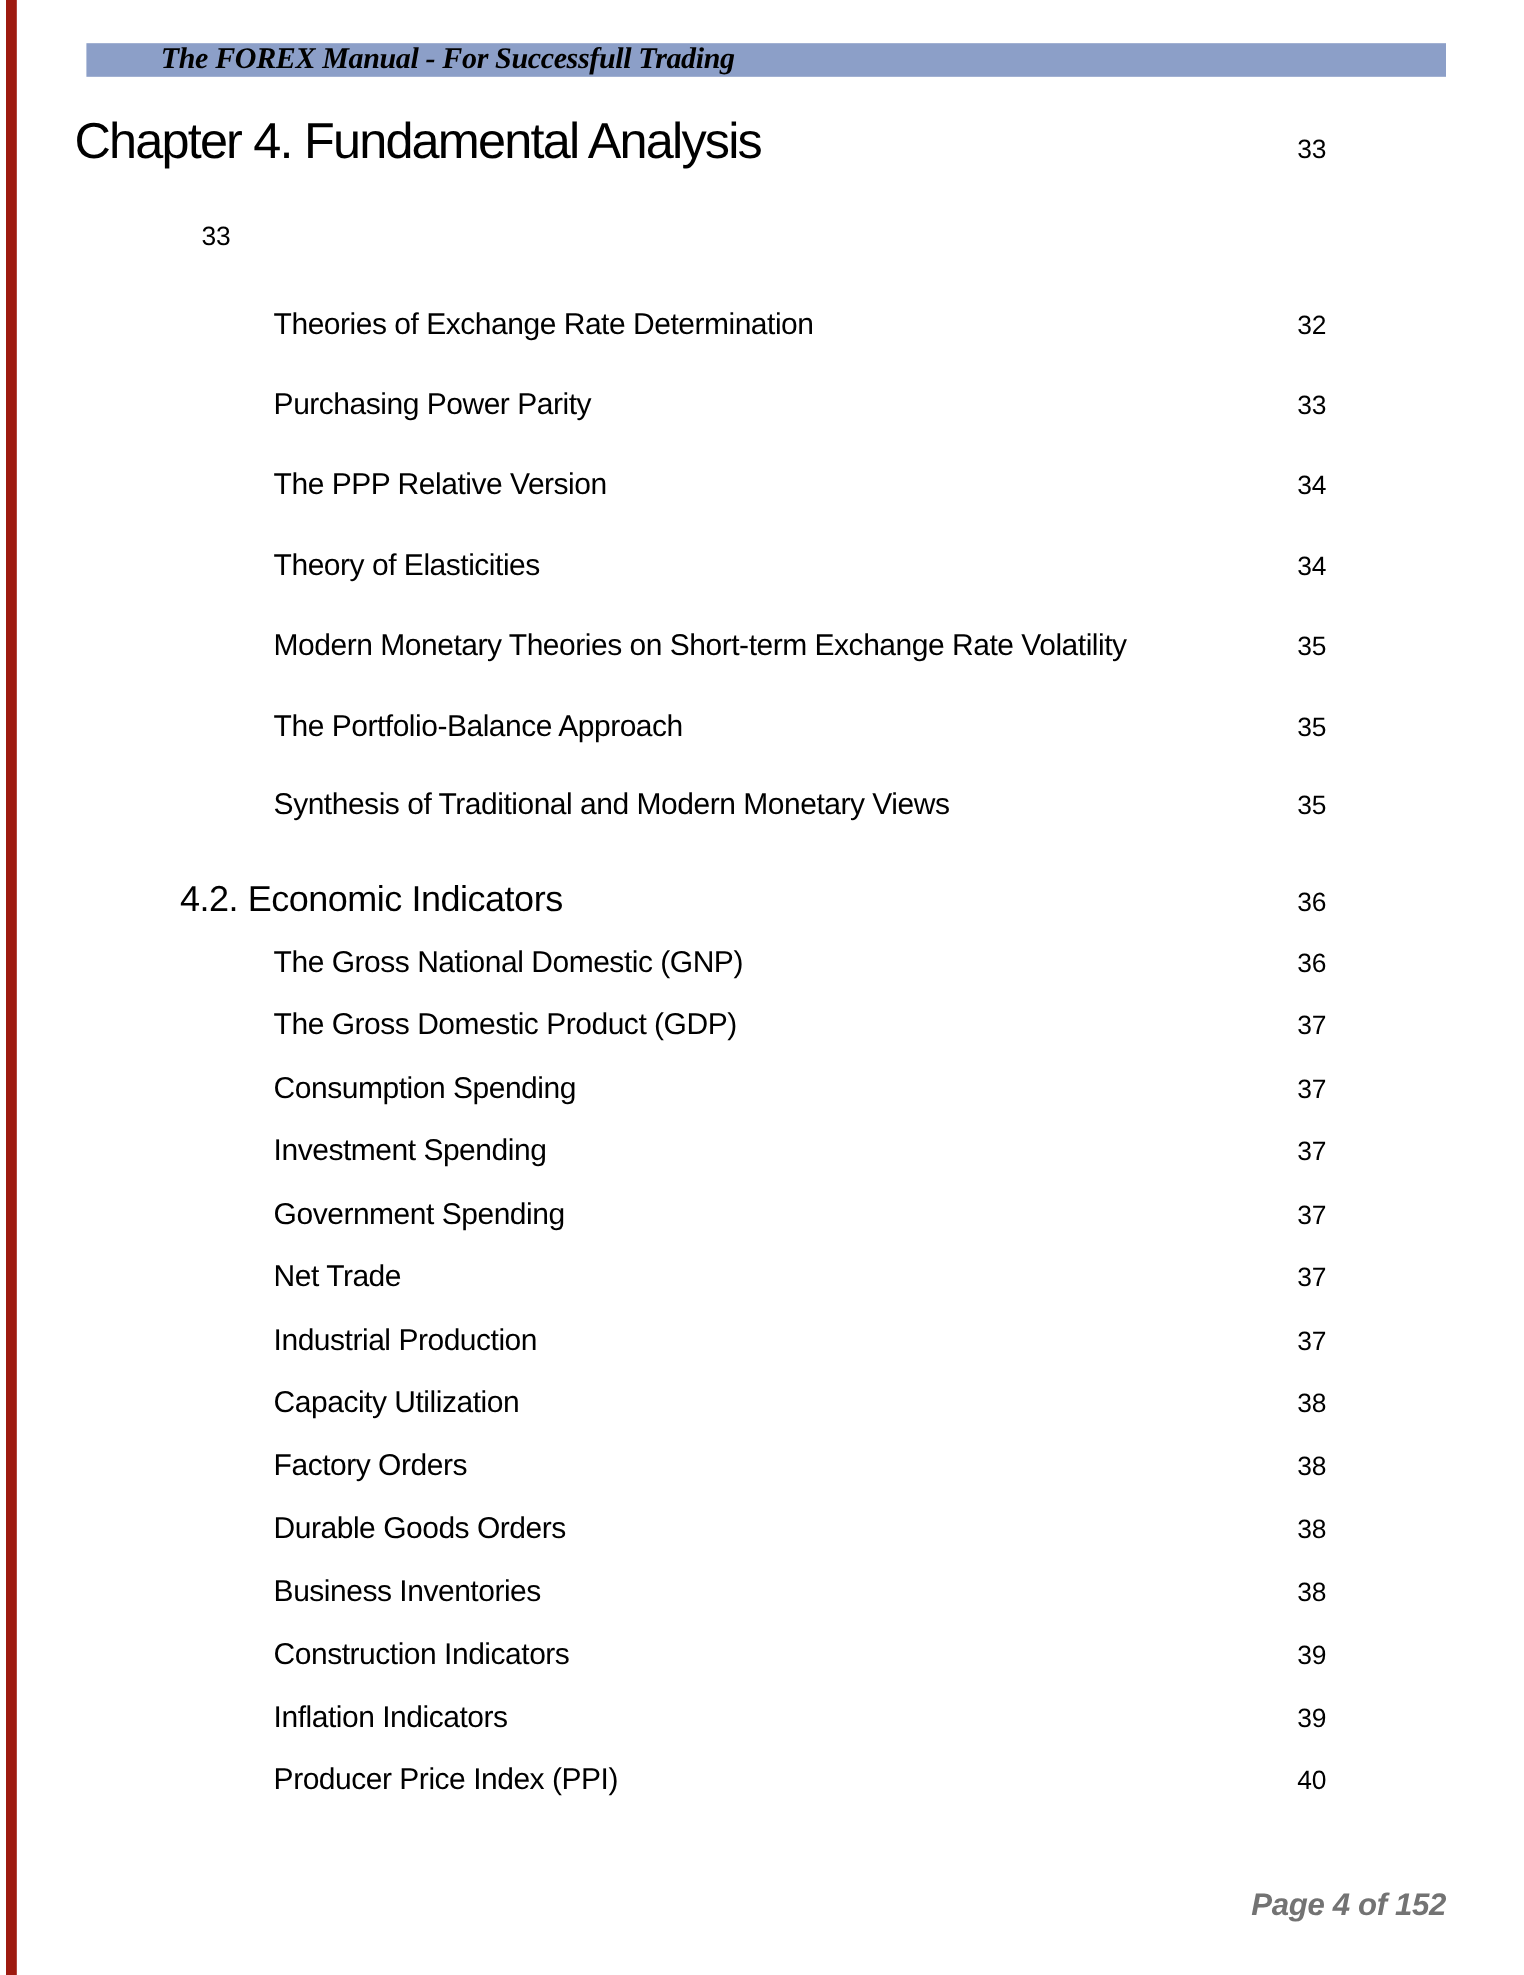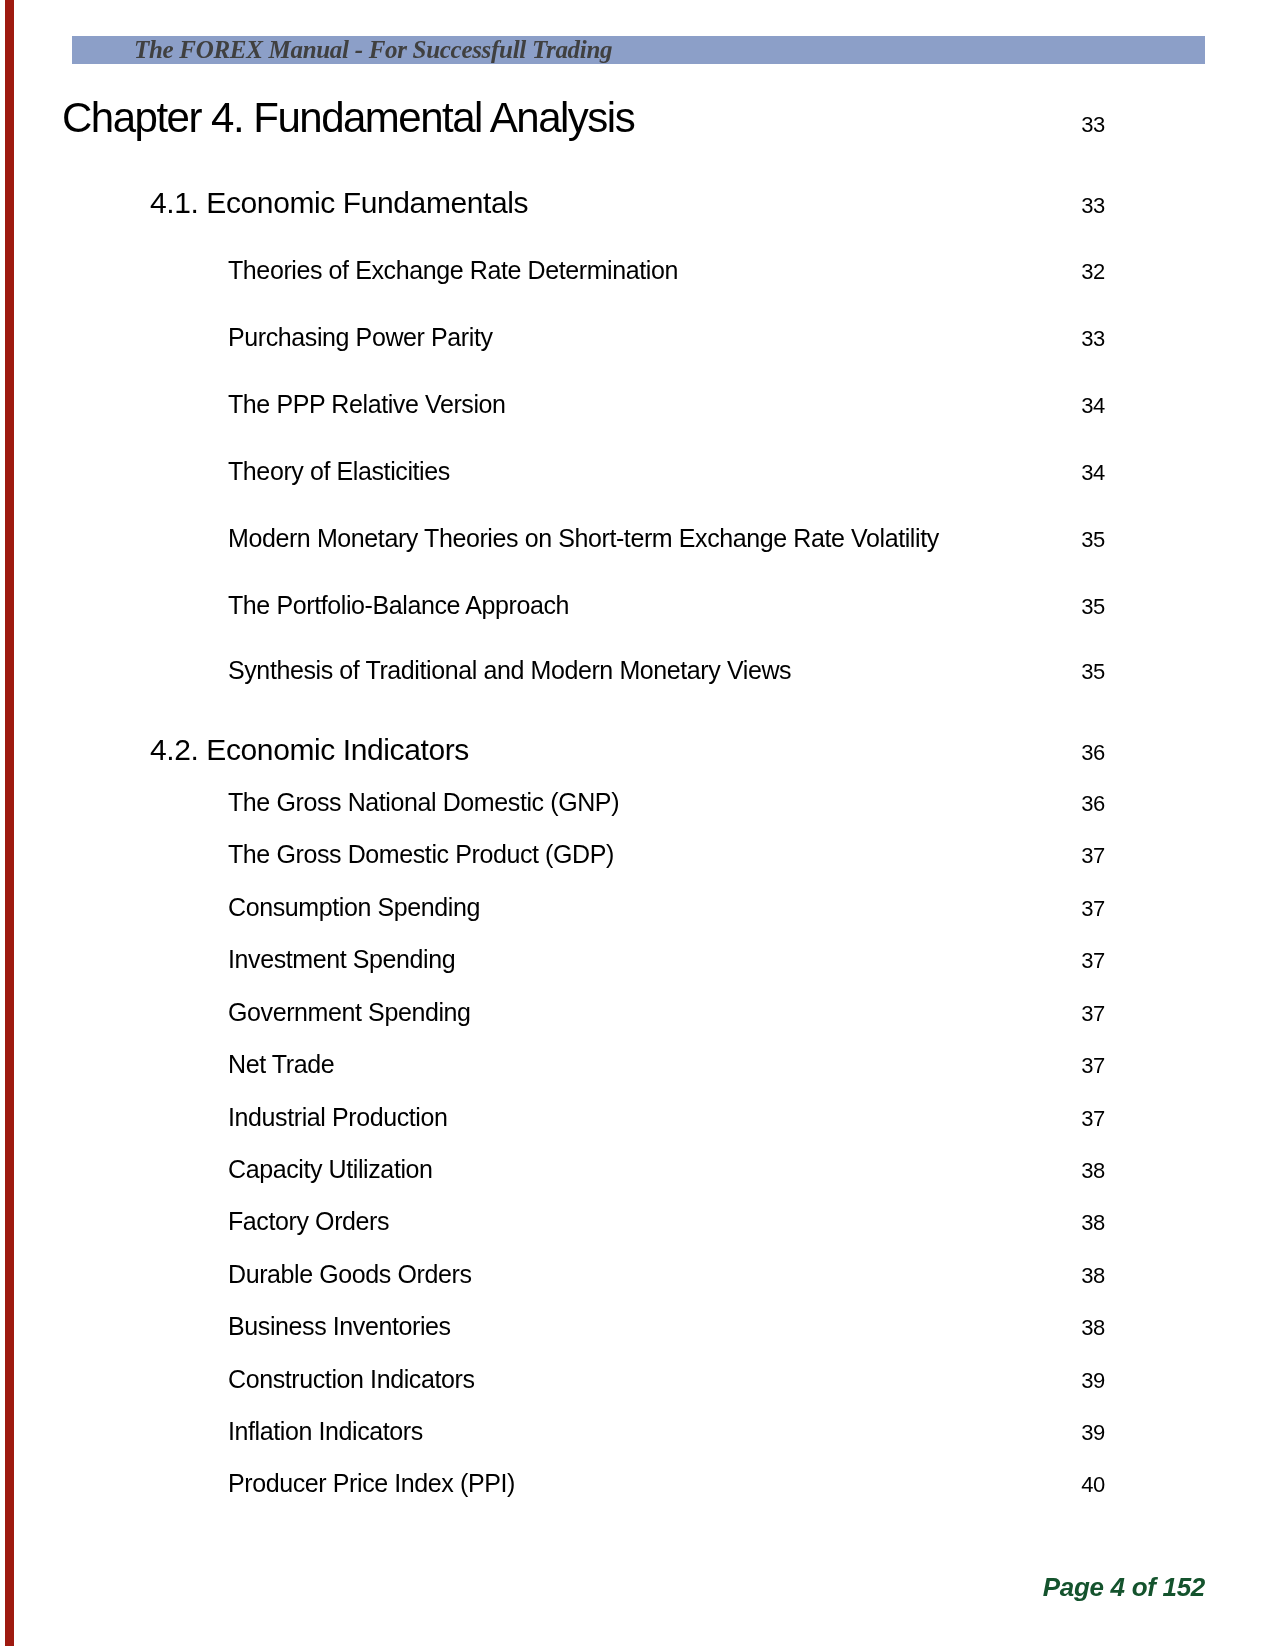--- a/index.html
+++ b/index.html
@@ -74,30 +74,29 @@
   }
 </style>
 </head>
 <body>
 
 <div class="page">
 
   <div class="edge-bar" style="background: rgb(158, 26, 16);"></div>
 
   <div class="banner" style="background: rgb(140, 159, 200);">
-    <span class="banner-title" style="color: #404040;">The FOREX Manual - For Successfull Trading</span>
+    <span class="banner-title" style="color: #000000;">The FOREX Manual - For Successfull Trading</span>
   </div>
 
   <div class="row lvl0" style="top:93px">
     <span class="label">Chapter 4. Fundamental Analysis</span>
     <span class="pagenum">33</span>
   </div>
 
   <div class="row lvl1" style="top:184px">
-    <span class="label">4.1. Economic Fundamentals</span>
     <span class="pagenum">33</span>
   </div>
 
   <div class="row lvl2" style="top:252px">
     <span class="label">Theories of Exchange Rate Determination</span>
     <span class="pagenum">32</span>
   </div>
 
   <div class="row lvl2" style="top:319px">
     <span class="label">Purchasing Power Parity</span>
@@ -197,17 +196,17 @@
   <div class="row lvl2" style="top:1413px">
     <span class="label">Inflation Indicators</span>
     <span class="pagenum">39</span>
   </div>
 
   <div class="row lvl2" style="top:1465px">
     <span class="label">Producer Price Index (PPI)</span>
     <span class="pagenum">40</span>
   </div>
 
-  <div class="footer" style="color: #14532d;">
+  <div class="footer" style="color: #737373;">
     <span>Page 4 of 152</span>
   </div>
 
 </div>
 
 </body></html>

